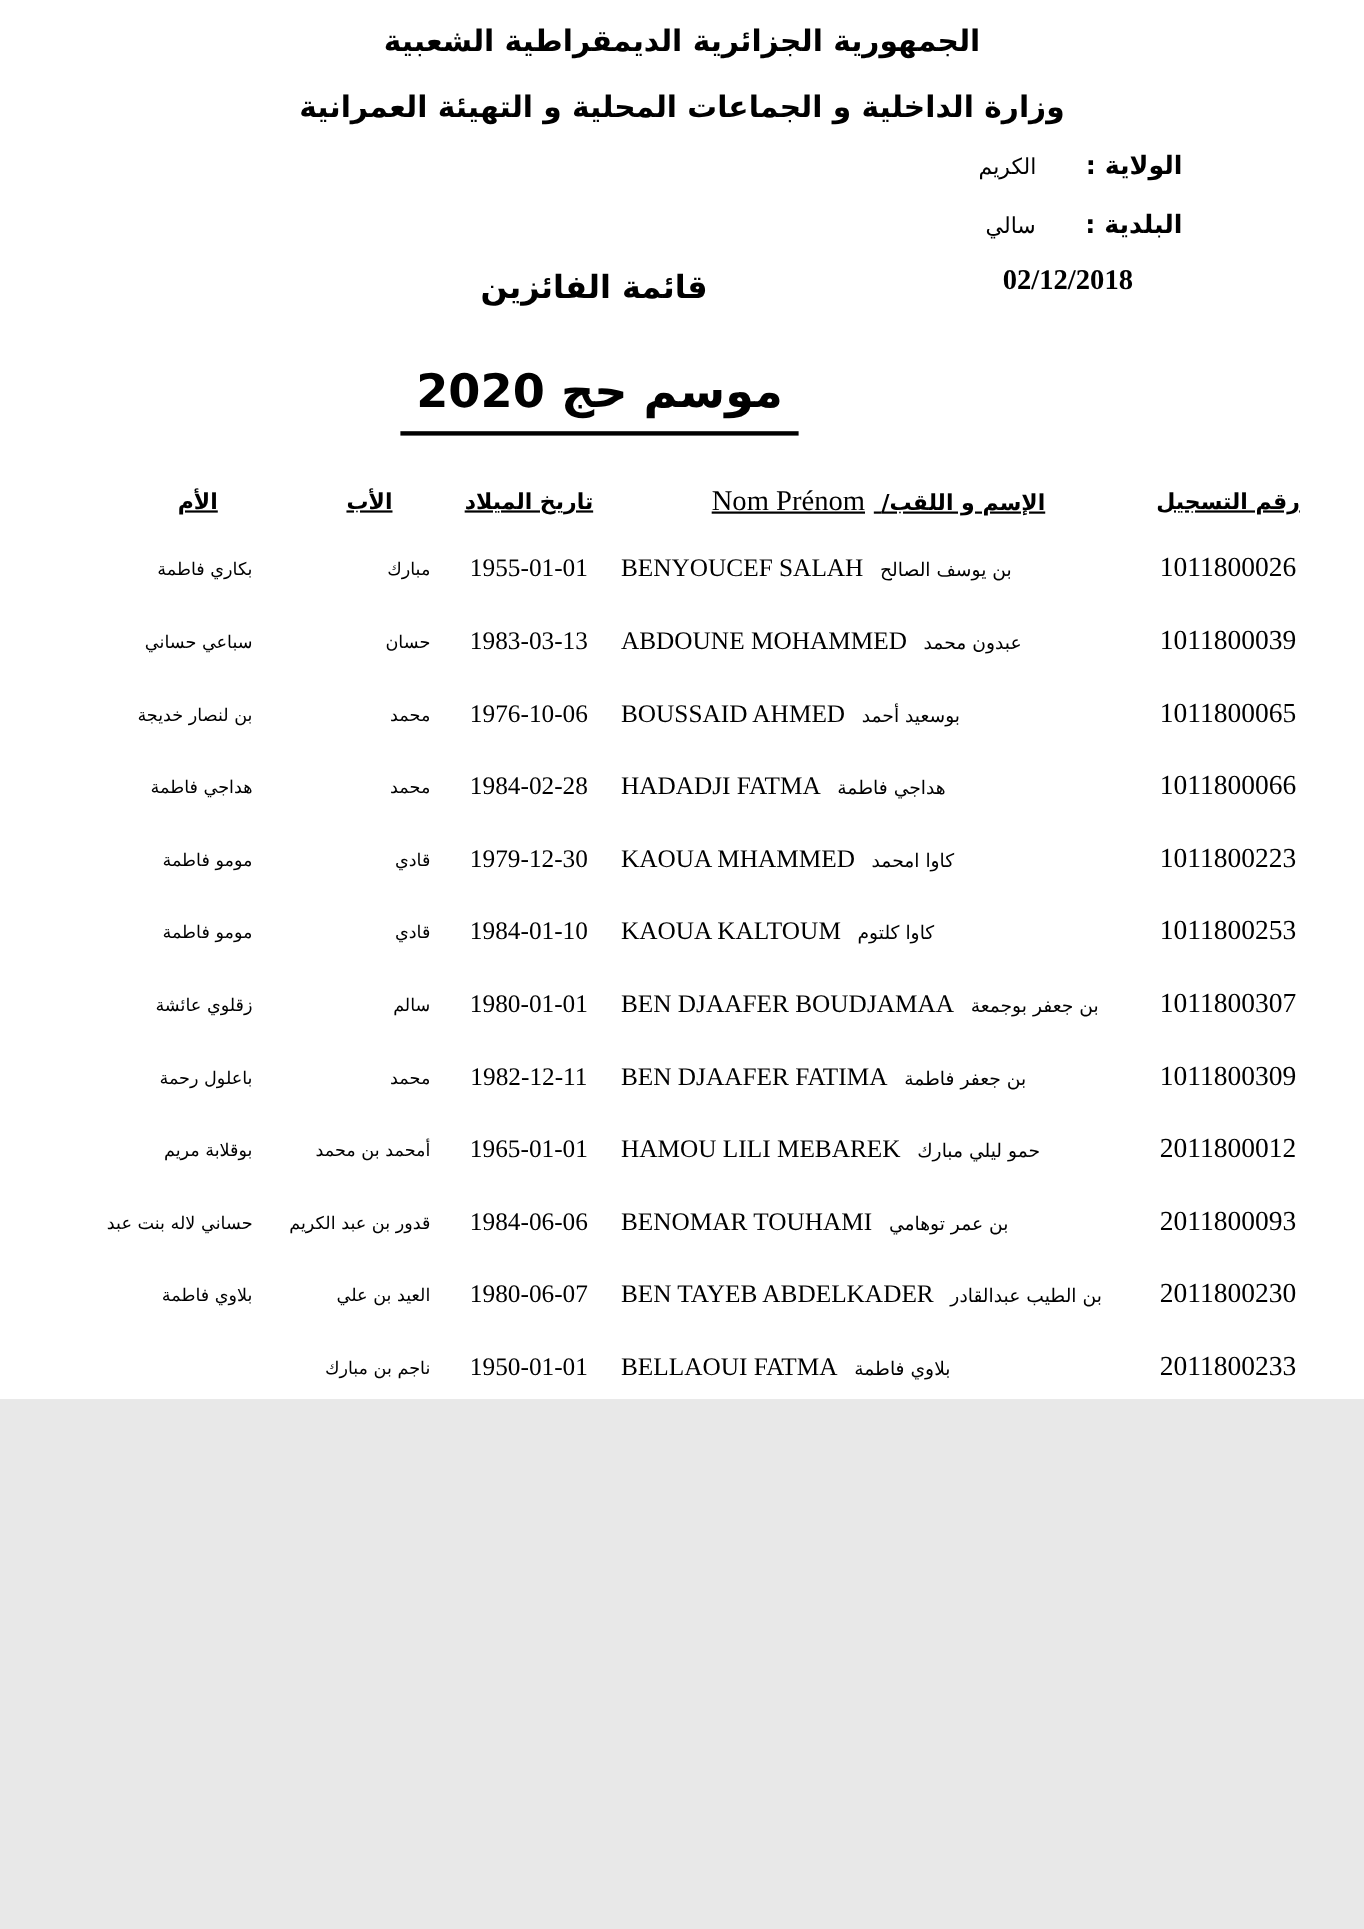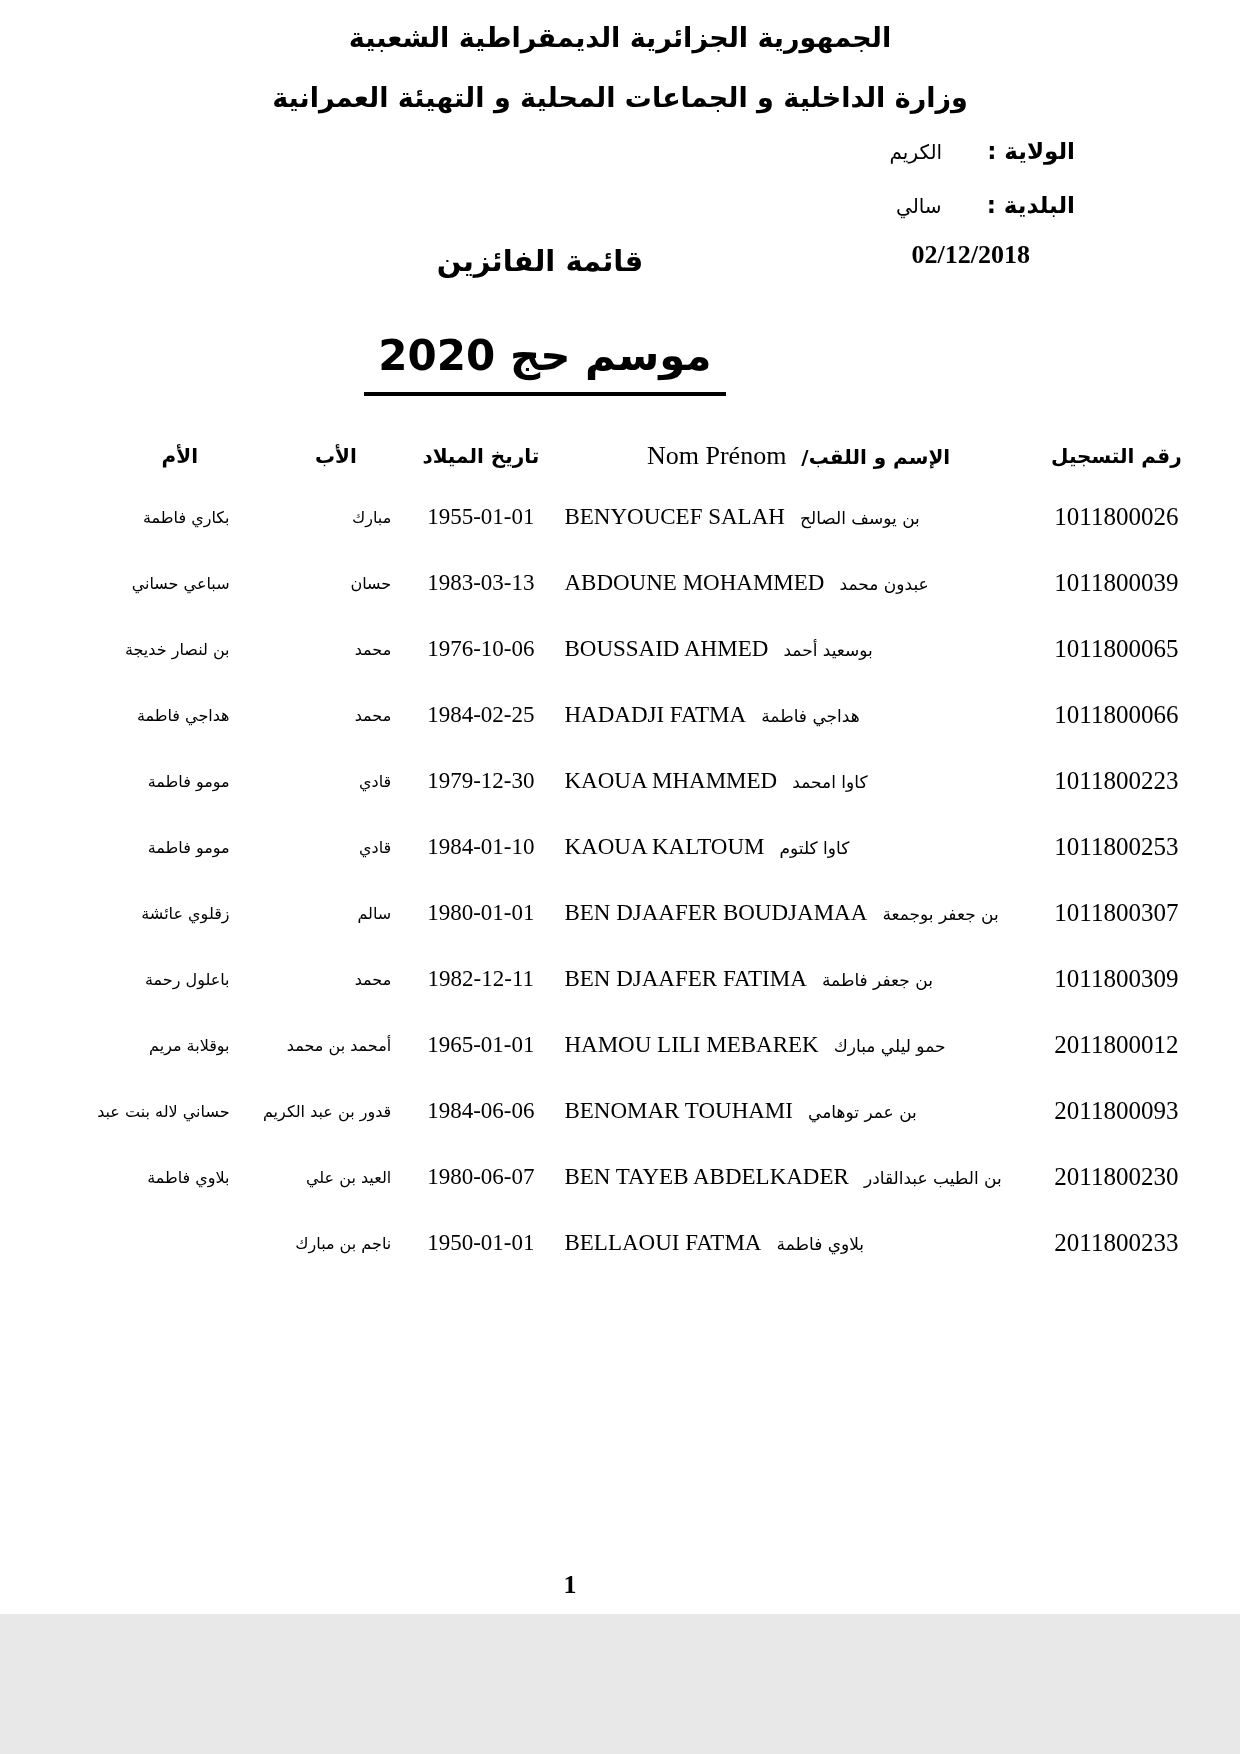--- a/index.html
+++ b/index.html
@@ -1,18 +1,18 @@
 <!DOCTYPE html>
 <html lang="ar"><head>
 <meta charset="utf-8">
 <style>
   html,body{margin:0;padding:0;background:#e8e8e8;}
   .page{
     position:relative;
-    width:1240px;height:1614px;
+    width:1240px;height:1272px;
     margin:0 auto;
     background:#ffffff;
     color:#000000;
     overflow:hidden;
     font-family:"DejaVu Sans",sans-serif;
   }
   .serif{font-family:"Liberation Serif","DejaVu Serif",serif;}
 
   
   .gov-line{position:absolute;left:0;width:1240px;text-align:center;font-weight:bold;}
@@ -42,21 +42,21 @@
   .winners-table th,.winners-table td{padding:0;vertical-align:middle;overflow:visible;white-space:nowrap;}
   .winners-table thead tr{height:56px;}
   .winners-table tbody tr{height:66px;}
 
   col.w-reg{width:15%;}
   col.w-name{width:42%;}
   col.w-dob{width:15%;}
   col.w-father{width:11%;}
   col.w-mother{width:17%;}
 
-  th{font-weight:bold;font-size:20px;text-align:center;}
+  th{font-weight:bold;font-size:20px;text-align:center;text-decoration:underline;}
   th .hdr-fr{font-family:"Liberation Serif","DejaVu Serif",serif;font-weight:normal;font-size:26px;margin-inline-start:8px;}
 
   td.c-reg{text-align:center;font-family:"Liberation Serif","DejaVu Serif",serif;font-size:25px;}
   td.c-name{text-align:left;padding-inline-start:10px;}
   .nm-ar{font-size:17px;}
   .nm-fr{font-family:"Liberation Serif","DejaVu Serif",serif;font-size:23px;margin-inline-start:10px;}
   td.c-dob{text-align:center;font-family:"Liberation Serif","DejaVu Serif",serif;font-size:23px;}
   td.c-father{text-align:start;padding-inline-start:6px;font-size:16px;}
   td.c-mother{text-align:start;padding-inline-start:45px;font-size:16px;}
 
@@ -139,21 +139,21 @@
         <td class="c-dob" dir="ltr">1976-10-06</td>
         <td class="c-father">محمد</td>
         <td class="c-mother">بن لنصار خديجة</td>
       </tr>
       <tr>
         <td class="c-reg" dir="ltr">1011800066</td>
         <td class="c-name">
           <span class="nm-ar">هداجي فاطمة</span>
           <span class="nm-fr">HADADJI FATMA</span>
         </td>
-        <td class="c-dob" dir="ltr">1984-02-25</td>
+        <td class="c-dob" dir="ltr">1984-02-28</td>
         <td class="c-father">محمد</td>
         <td class="c-mother">هداجي فاطمة</td>
       </tr>
       <tr>
         <td class="c-reg" dir="ltr">1011800223</td>
         <td class="c-name">
           <span class="nm-ar">كاوا امحمد</span>
           <span class="nm-fr">KAOUA MHAMMED</span>
         </td>
         <td class="c-dob" dir="ltr">1979-12-30</td>

